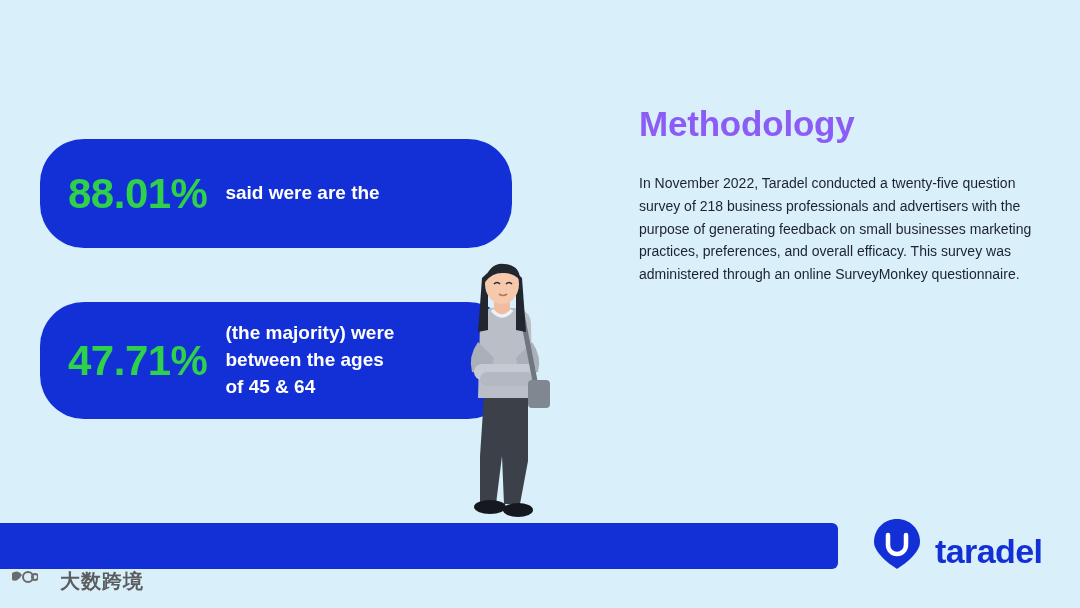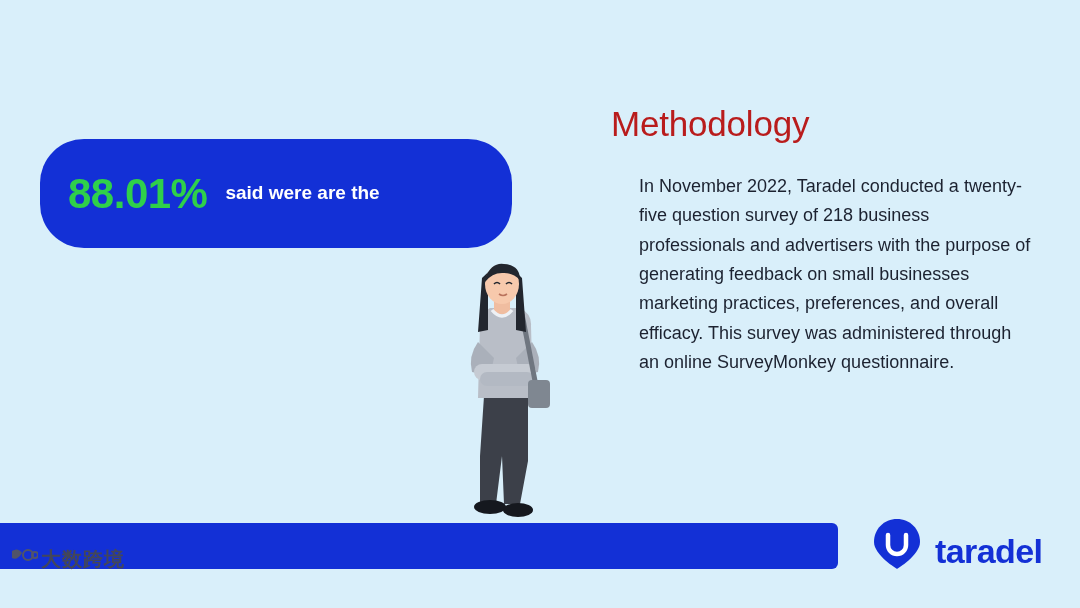--- a/index.html
+++ b/index.html
@@ -60,33 +60,33 @@
     color: #ffffff;
   }
   .pill-text span {
     display: block;
     white-space: nowrap;
   }
 
   
   .methodology-title {
     position: absolute;
-    left: 611px;
+    left: 639px;
     top: 104px;
     font-size: 35px;
-    font-weight: 400;
-    color: #b91c1c;
+    font-weight: 700;
+    color: #8b5cf6;
     letter-spacing: -0.2px;
   }
   .methodology-body {
     position: absolute;
     left: 639px;
     top: 172px;
     width: 396px;
-    font-size: 18px;
+    font-size: 14px;
     line-height: 1.63;
     color: #1c2230;
   }
 
   
   .bottom-bar {
     position: absolute;
     left: 0;
     top: 523px;
     width: 838px;
@@ -122,24 +122,24 @@
     left: 432px;
     top: 256px;
     width: 140px;
     height: 270px;
   }
 
   
   .watermark {
     position: absolute;
     left: 8px;
-    top: 544px;
+    top: 566px;
     display: flex;
     align-items: center;
-    gap: 3px;
+    gap: 22px;
     opacity: 0.88;
     justify-content: center;
   }
   .wm-mark { width: 30px; height: 30px; }
   .wm-text {
     font-size: 20px;
     font-weight: 700;
     color: #4a4a4a;
     letter-spacing: 1px;
   }
@@ -149,20 +149,28 @@
 
 <div class="slide">
 
   <div class="pill pill-1">
     <div class="pill-number">88.01%</div>
     <div class="pill-text">
       <span>said were are the</span>
     </div>
   </div>
 
+  <div class="pill pill-2">
+    <div class="pill-number">47.71%</div>
+    <div class="pill-text">
+      <span>(the majority) were</span>
+      <span>between the ages</span>
+      <span>of 45 &amp; 64</span>
+    </div>
+  </div>
 
   <svg class="illus" viewBox="0 0 140 270">
 
     <path d="M52 140 L96 140 L96 205 L88 248 L72 248 L70 200 L64 248 L48 248 L48 200 Z" fill="#3c4049"></path>
 
     <ellipse cx="58" cy="251" rx="16" ry="7" fill="#15181e"></ellipse>
     <ellipse cx="86" cy="254" rx="15" ry="7" fill="#15181e"></ellipse>
 
     <path d="M48 68 Q46 58 58 52 L88 52 Q100 58 99 70 L101 142 L46 142 Z" fill="#b9bec7"></path>
 

